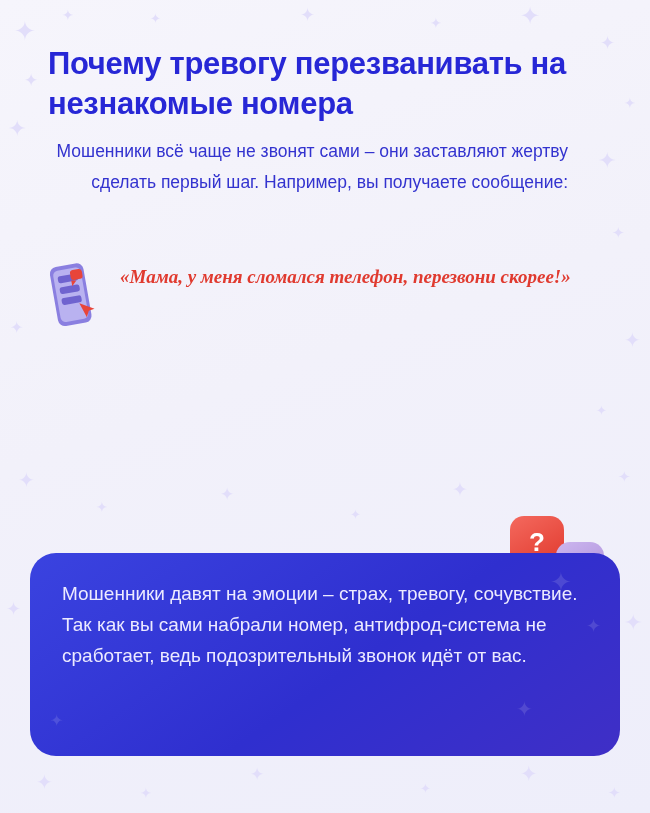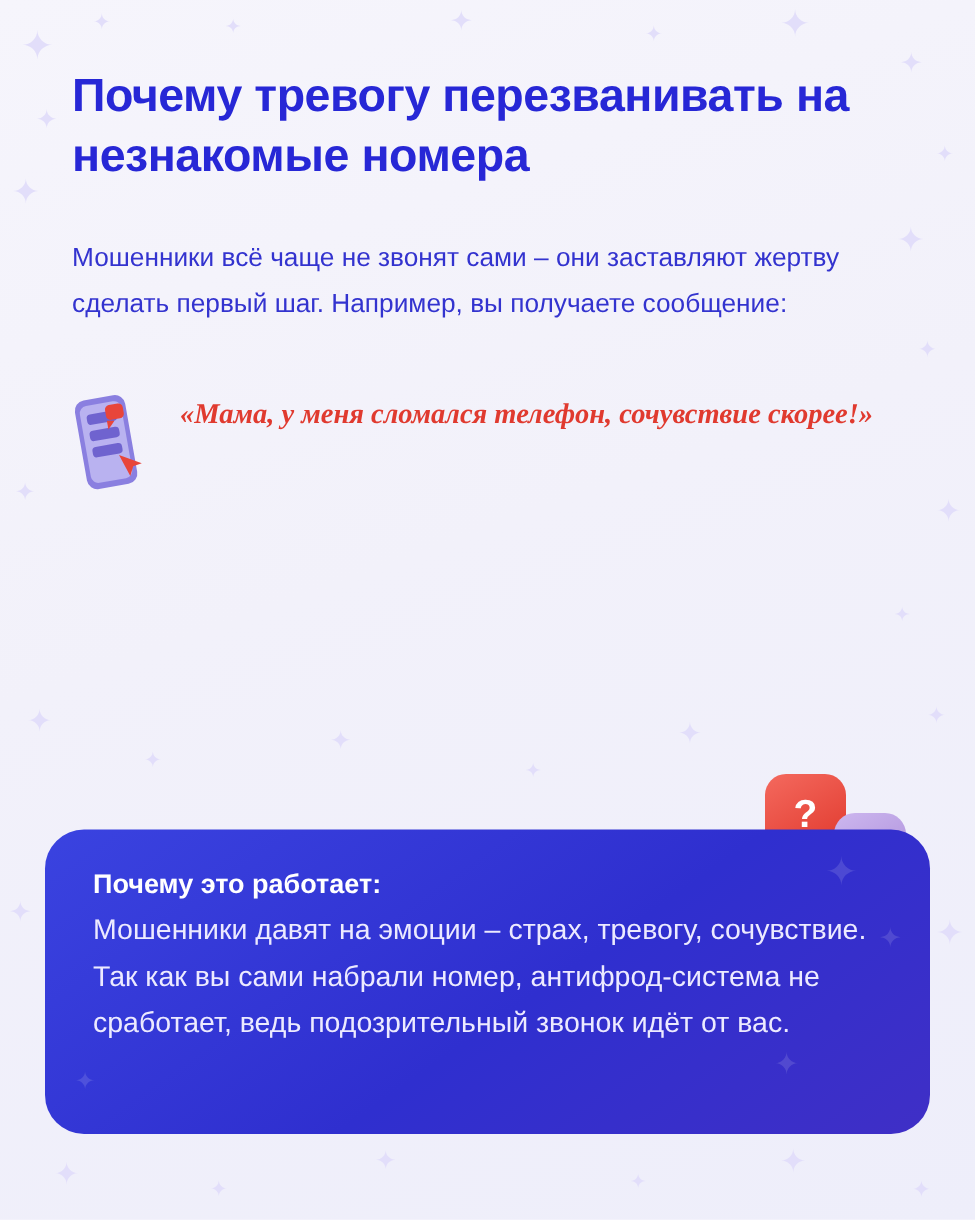--- a/index.html
+++ b/index.html
@@ -53,21 +53,21 @@
   }
 
   .para {
     position: absolute;
     left: 48px;
     width: 520px;
     font-size: 17.5px;
     line-height: 1.78;
     color: #3333cf;
   }
-  #para1 { top: 156px; }
+  #para1 { top: 136px; text-align: right; }
   #para2 { top: 360px; }
 
   
   .quote-row {
     position: absolute;
     top: 258px;
     left: 48px;
     width: 540px;
     display: flex;
     align-items: flex-start;
@@ -235,33 +235,32 @@
             <rect x="9" y="8" width="28" height="52" rx="5" fill="#b9b2f0"></rect>
             <rect x="13" y="14" width="20" height="7" rx="2.5" fill="#6f63cf"></rect>
             <rect x="13" y="25" width="20" height="7" rx="2.5" fill="#6f63cf"></rect>
             <rect x="13" y="36" width="20" height="7" rx="2.5" fill="#6f63cf"></rect>
             <rect x="26" y="10" width="12" height="10" rx="3" fill="#e8453a"></rect>
             <path d="M26 20 l0 6 l5 -5 z" fill="#e8453a"></path>
             <path d="M30 44 l14 8 l-6 1 l-3 6 z" fill="#e8453a"></path>
           </g>
         </svg>
       </div>
-      <div class="quote-text">«Мама, у меня сломался телефон, сочувствие скорее!»</div>
+      <div class="quote-text">«Мама, у меня сломался телефон, перезвони скорее!»</div>
     </div>
 
 
     <div class="bubbles">
       <div class="bubble red">?</div>
       <div class="bubble purple">?</div>
     </div>
 
     <div class="info-box">
       <span class="bx-spark" style="left:520px; top:16px; font-size:26px;">✦</span>
       <span class="bx-spark" style="left:556px; top:64px; font-size:18px;">✦</span>
       <span class="bx-spark" style="left:486px; top:146px; font-size:20px;">✦</span>
       <span class="bx-spark" style="left:20px;  top:160px; font-size:16px;">✦</span>
-      <div class="info-title">Почему это работает:</div>
       <div class="info-body">Мошенники давят на эмоции – страх, тревогу, сочувствие. Так как вы сами набрали номер, антифрод-система не сработает, ведь подозрительный звонок идёт от вас.</div>
     </div>
 
 
   </div>
 </div>
 
 </body></html>

